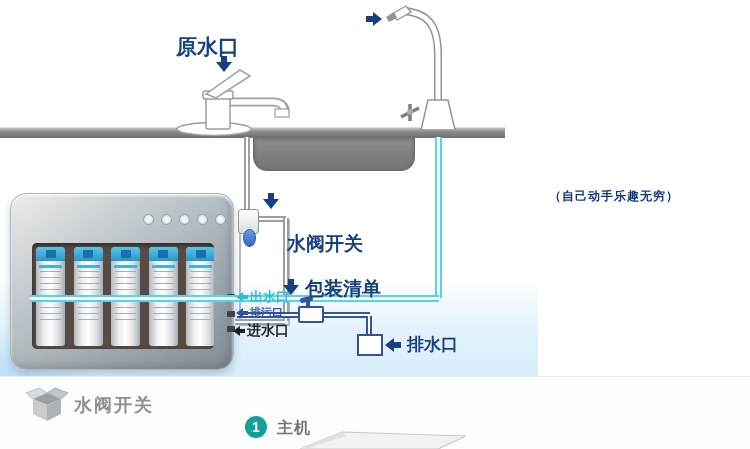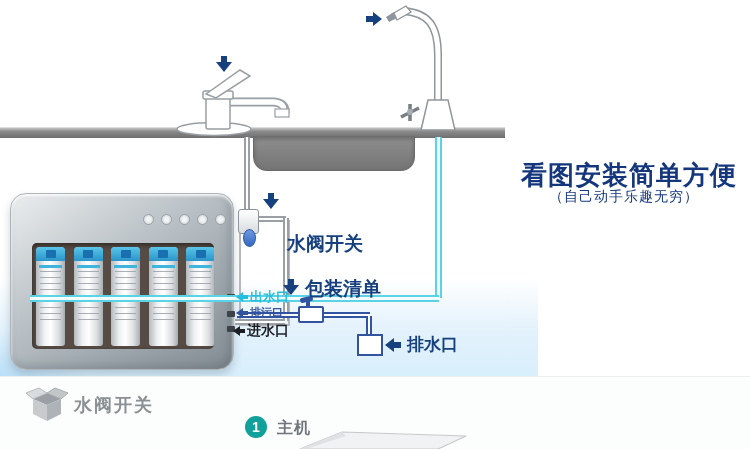--- a/index.html
+++ b/index.html
@@ -52,21 +52,21 @@
     border:1px solid #2a56a8;border-radius:50%;}
   .valveB-body{left:298px;top:306px;width:22px;height:13px;background:#fff;border:2px solid var(--pipe-navy);border-radius:2px;}
   .valveB-stem{left:306px;top:300px;width:4px;height:7px;background:var(--pipe-navy);}
   .valveB-top{left:300px;top:297px;width:13px;height:5px;background:var(--pipe-navy);border-radius:2px;transform:rotate(-12deg);}
   .drain-box{left:357px;top:334px;width:22px;height:18px;background:#fff;border:2px solid var(--pipe-navy);}
   .bracket{left:239px;top:220px;width:47px;height:102px;border:2px solid #b3b9be;background:transparent;}
 
   
   .lbl-navy{color:var(--navy);font-weight:bold;}
   .headline{color:var(--headline);font-weight:bold;font-size:26px;letter-spacing:1px;}
-  .subhead{color:var(--headline);font-weight:normal;font-size:14px;letter-spacing:1px;text-align:right;}
+  .subhead{color:var(--headline);font-weight:bold;font-size:12px;letter-spacing:1px;text-align:right;}
   .watermark{color:rgba(255,255,255,.12);-webkit-text-stroke:1.2px rgba(145,152,158,.75);
     font-family:"DejaVu Serif","Liberation Serif",serif;font-size:31px;white-space:nowrap;letter-spacing:1px;}
 
   
   .ar{position:absolute;}
   .ar .tri{width:0;height:0;}
   .ar-down .stem{width:6px;height:6px;background:var(--navy);margin:0 auto;}
   .ar-down .tri{border-left:8px solid transparent;border-right:8px solid transparent;border-top:10px solid var(--navy);}
   .ar-left{display:flex;align-items:center;}
   .ar-left .tri{border-top:5px solid transparent;border-bottom:5px solid transparent;border-right:7px solid currentColor;}
@@ -171,20 +171,21 @@
   <div class="abs navy-v" style="left:366px;top:316px;height:18px;"></div>
   <div class="abs drain-box"></div>
 
   <div class="abs valveA-body"></div>
   <div class="abs valveA-handle"></div>
   <div class="abs valveB-stem"></div>
   <div class="abs valveB-top"></div>
   <div class="abs valveB-body"></div>
 
 
+  <div class="abs lbl-navy" style="left:176px;top:33px;font-size:21px;z-index:10;">原水口</div>
   <div class="ar ar-down" style="left:216px;top:56px;z-index:10;">
     <div class="stem"></div>
       <div class="tri"></div>
   </div>
 
   <div class="ar ar-right" style="left:366px;top:12px;z-index:10;">
     <div class="stem"></div>
       <div class="tri"></div>
   </div>
 
@@ -225,21 +226,20 @@
   </div>
 
   <div class="abs port-label" style="left:385px;top:333px;color:var(--navy);font-size:17px;z-index:10;">
     <span class="ar-left ar-left-big" style="display:flex;">
         <span class="tri"></span>
         <span class="stem"></span>
       </span>
     <span style="margin-left:4px;">排水口</span>
   </div>
 
-  <div class="abs headline" style="left:521px;top:158px;z-index:10;">看图安装简单方便</div>
   <div class="abs subhead" style="left:549px;top:188px;z-index:10;">（自己动手乐趣无穷）</div>
 
   <div class="abs bottom"></div>
 
   <svg class="abs" style="left:25px;top:385px;" width="44" height="38" viewBox="0 0 44 38">
     <polygon points="8,14 22,20 36,14 22,8" fill="#9aa0a5"></polygon>
     <polygon points="8,14 22,20 22,36 8,29" fill="#c7cbce"></polygon>
     <polygon points="36,14 22,20 22,36 36,29" fill="#aeb3b7"></polygon>
     <polygon points="8,14 1,8 14,3 22,8" fill="#d9dcde" stroke="#b9bdc0" stroke-width="1"></polygon>
     <polygon points="36,14 43,8 30,3 22,8" fill="#c2c6c9" stroke="#a9adb0" stroke-width="1"></polygon>

